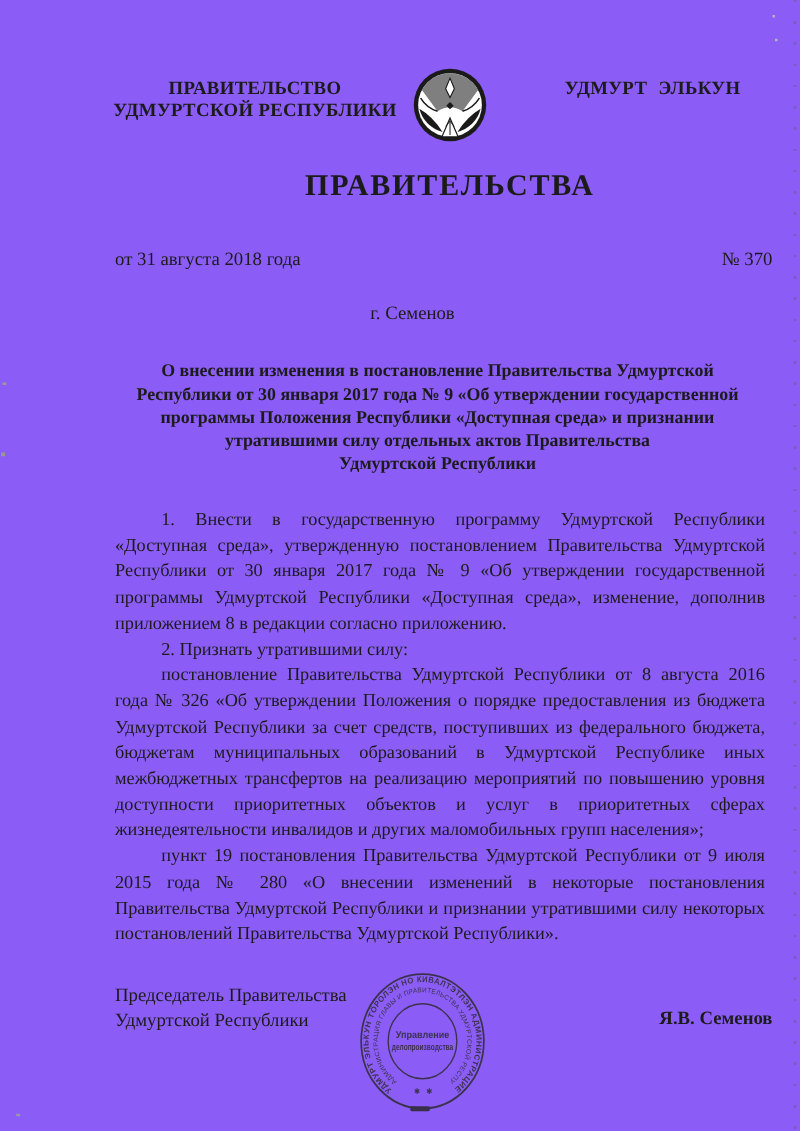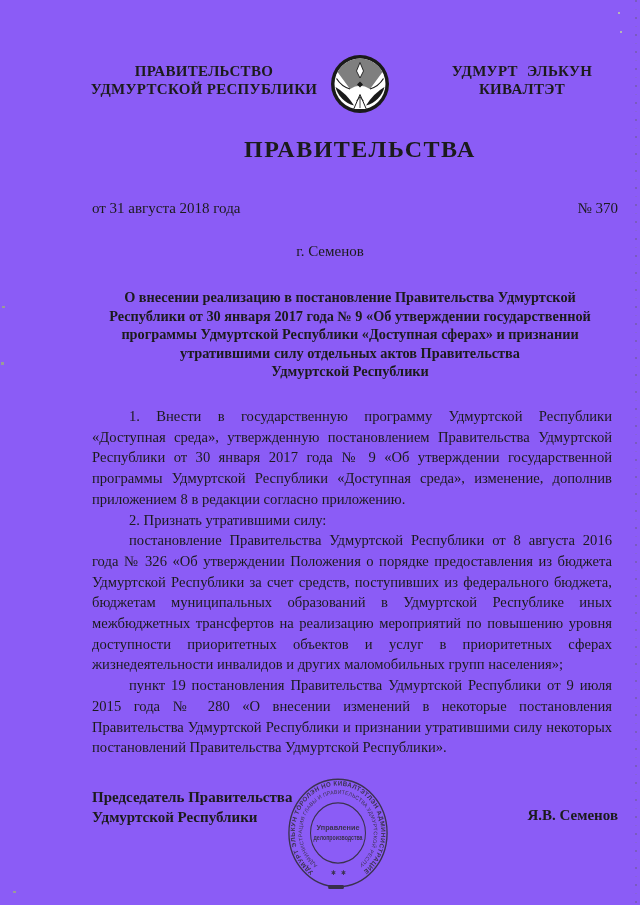--- a/index.html
+++ b/index.html
@@ -30,21 +30,21 @@
   .subject{
     position:absolute; left:90px; top:288px; width:520px;
     text-align:center; font-weight:bold; font-size:14.3px; line-height:18.5px;
   }
   .doc-body{
     position:absolute; left:92px; top:406px; width:520px;
     font-size:14.6px; line-height:20.7px; text-align:justify;
   }
   .doc-body p{margin:0; text-indent:37px; hyphens:none;}
   .sig-title{
-    position:absolute; left:92px; top:787px; font-weight:bold; font-size:15px;
+    position:absolute; left:92px; top:787px; font-weight:normal; font-size:15px;
     line-height:20px; z-index:3;
   }
   .sig-name{position:absolute; right:22px; top:807px; font-weight:bold; font-size:15px; z-index:3;}
   .stamp{position:absolute; left:285px; top:775px; width:106px; height:116px; z-index:2; opacity:.82;}
   
   .noise-right{
     position:absolute; right:3px; top:0; width:2px; height:905px; z-index:4;
     background:repeating-linear-gradient(to bottom,
       rgba(90,90,90,.35) 0 2px, transparent 2px 9px, rgba(120,120,120,.2) 9px 10px, transparent 10px 17px);
   }
@@ -77,33 +77,32 @@
       <path d="M32 9.5 L35.5 18 L32 25 L28.5 18 Z" fill="#ffffff" stroke="#1a1a1a" stroke-width="0.9"></path>
       <path d="M25.5 56.5 L32 41.5 L38.5 56.5 Z" fill="#ffffff" stroke="#1a1a1a" stroke-width="1"></path>
       <path d="M32 43 L32 55 M28.6 48 L32 44 L35.4 48" stroke="#1a1a1a" stroke-width="0.8" fill="none"></path>
       <rect x="29.9" y="29.4" width="4.2" height="4.2" fill="#1a1a1a" transform="rotate(45 32 31.5)"></rect>
       <rect x="30.6" y="30.1" width="2.8" height="2.8" fill="#1a1a1a"></rect>
     </svg>
   </div>
 
   <div class="hdr-right">
     <div>УДМУРТ ЭЛЬКУН</div>
-    <div>КИВАЛТЭТ</div>
   </div>
 
   <div class="doc-kind">ПРАВИТЕЛЬСТВА</div>
 
   <div class="date-line">от 31 августа 2018 года</div>
   <div class="doc-number">№ 370</div>
   <div class="place">г. Семенов</div>
 
   <div class="subject">
-    <div>О внесении реализацию в постановление Правительства Удмуртской</div>
+    <div>О внесении изменения в постановление Правительства Удмуртской</div>
     <div>Республики от 30 января 2017 года № 9 «Об утверждении государственной</div>
-    <div>программы Удмуртской Республики «Доступная сферах» и признании</div>
+    <div>программы Положения Республики «Доступная среда» и признании</div>
     <div>утратившими силу отдельных актов Правительства</div>
     <div>Удмуртской Республики</div>
   </div>
 
   <div class="doc-body">
     <p>1. Внести в государственную программу Удмуртской Республики «Доступная среда», утвержденную постановлением Правительства Удмуртской Республики от 30 января 2017 года № 9 «Об утверждении государственной программы Удмуртской Республики «Доступная среда», изменение, дополнив приложением 8 в редакции согласно приложению.</p>
     <p>2. Признать утратившими силу:</p>
     <p>постановление Правительства Удмуртской Республики от 8 августа 2016 года № 326 «Об утверждении Положения о порядке предоставления из бюджета Удмуртской Республики за счет средств, поступивших из федерального бюджета, бюджетам муниципальных образований в Удмуртской Республике иных межбюджетных трансфертов на реализацию мероприятий по повышению уровня доступности приоритетных объектов и услуг в приоритетных сферах жизнедеятельности инвалидов и других маломобильных групп населения»;</p>
     <p>пункт 19 постановления Правительства Удмуртской Республики от 9 июля 2015 года № 280 «О внесении изменений в некоторые постановления Правительства Удмуртской Республики и признании утратившими силу некоторых постановлений Правительства Удмуртской Республики».</p>
   </div>

